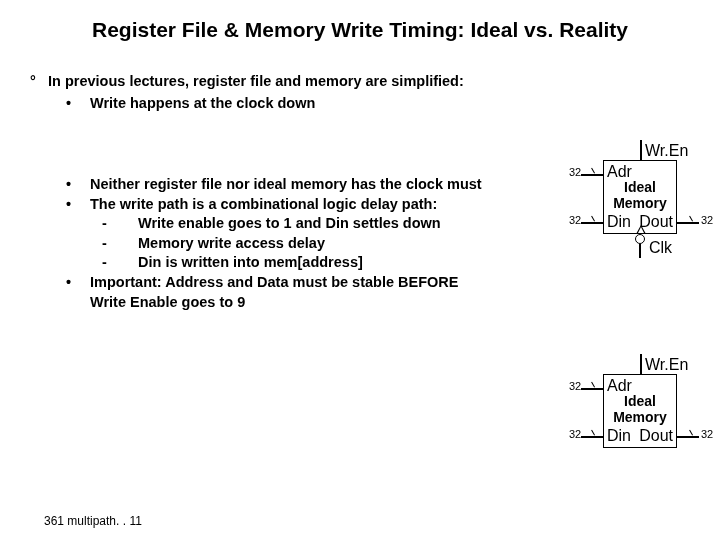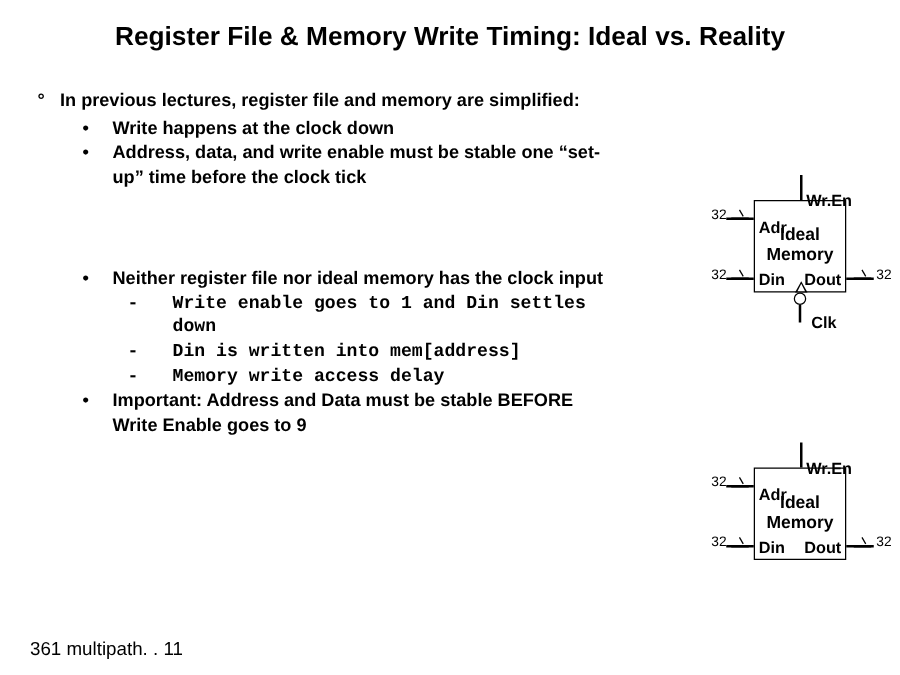--- a/index.html
+++ b/index.html
@@ -36,38 +36,37 @@
     margin-left: 48px;
     text-indent: -12px;
     padding-left: 12px;
     max-width: 400px;
   }
   .sub2 {
     margin-left: 90px;
     text-indent: -18px;
     padding-left: 18px;
     max-width: 360px;
-    font-family: Liberation Mono, monospace;
   }
   .dash {
     display: inline-block;
     width: 18px;
   }
   .dot {
     display: inline-block;
     width: 12px;
   }
   .block2 {
     margin-top: 62px;
   }
   .footer {
     position: absolute;
-    left: 24px;
+    left: 44px;
     bottom: 12px;
-    font-size: 15px;
+    font-size: 12px;
     font-weight: normal;
   }
   
   .mem {
     position: absolute;
     width: 130px;
   }
   .mem-box {
     border: 1.5px solid #000;
     width: 74px;
@@ -80,23 +79,22 @@
     text-align: center;
     padding-top: 2px;
     box-sizing: border-box;
   }
   .mem-box .ideal {
     font-weight: bold;
     font-size: 14px;
   }
   .mem-label {
     position: absolute;
-    font-size: 13px;
-    font-weight: bold;
-    margin-top: 11px;
+    font-size: 16px;
+    font-weight: normal;
   }
   .tick {
     position: absolute;
     width: 14px;
     height: 1.5px;
     background: #000;
   }
   .tick::before {
     content: "";
     position: absolute;
@@ -154,27 +152,27 @@
 <body>
 
 <div class="title">Register File &amp; Memory Write Timing: Ideal vs. Reality</div>
 
 <div class="content">
 
   <div class="bullet-main">
     <span class="deg">°</span><span>In previous lectures, register file and memory are simplified:</span>
   </div>
   <div class="sub1"><span class="dot">•</span><span>Write happens at the clock down</span></div>
-  <div class="sub1"><span class="dot">•</span><span>Address, data, and write enable must be stable one “set-up” time before the clock tick</span></div>
 
   <div class="block2">
-    <div class="sub1"><span class="dot">•</span><span>Neither register file nor ideal memory has the clock input</span></div>
+    <div class="sub1"><span class="dot">•</span><span>Neither register file nor ideal memory has the clock must</span></div>
+    <div class="sub1"><span class="dot">•</span><span>The write path  is a combinational logic delay path:</span></div>
     <div class="sub2"><span class="dash">-</span><span>Write enable goes to 1 and Din settles down</span></div>
+    <div class="sub2"><span class="dash">-</span><span>Memory write access delay</span></div>
     <div class="sub2"><span class="dash">-</span><span>Din is written into mem[address]</span></div>
-    <div class="sub2"><span class="dash">-</span><span>Memory write access delay</span></div>
     <div class="sub1"><span class="dot">•</span><span>Important: Address and Data must be stable BEFORE Write Enable goes to 9</span></div>
   </div>
 </div>
 
 <div class="mem" style="left:555px; top:148px;">
   <div class="vwire" style="left:85px; top:-8px; height:20px;"></div>
   <div class="mem-label" style="left:90px; top:-6px;">Wr.En</div>
   <div class="mem-box">
     <div class="mem-label" style="left:3px; top:2px;">Adr</div>
     <div style="margin-top:16px;"><span class="ideal">Ideal</span></div>

